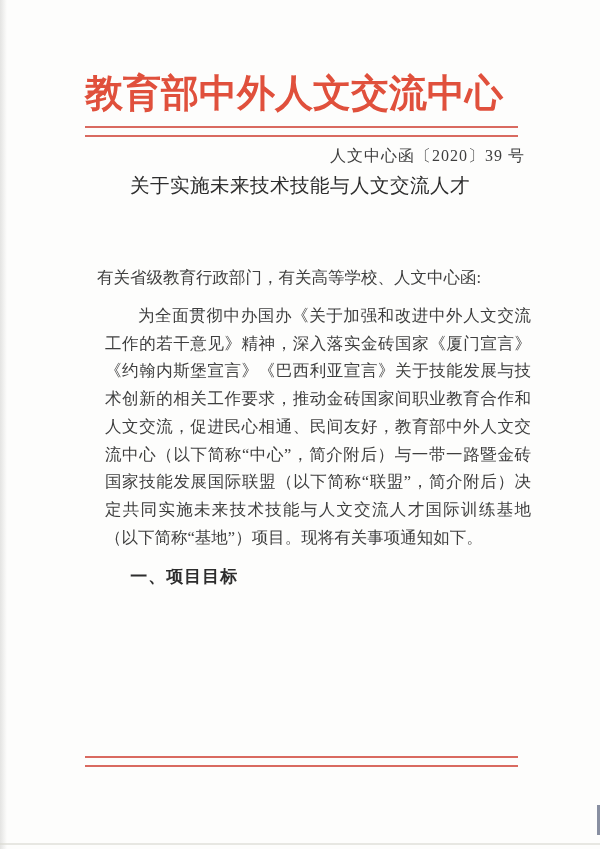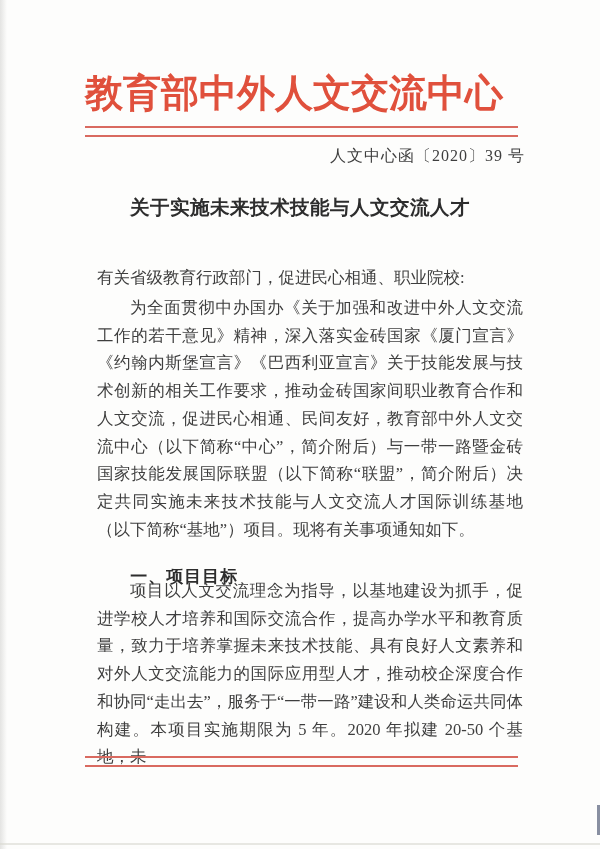--- a/index.html
+++ b/index.html
@@ -65,48 +65,48 @@
     top: 146px;
     right: 75px;
     font-size: 16px;
     color: #3e3e3e;
     letter-spacing: 1px;
     white-space: nowrap;
     margin-left: 44px;
   }
   .doc-title {
     position: absolute;
-    top: 191px;
+    top: 169px;
     left: 0;
     width: 100%;
     margin: 0;
     text-align: center;
     font-family: "Liberation Sans", "DejaVu Sans", sans-serif;
     font-size: 19.5px;
-    font-weight: bold;
+    font-weight: normal;
     line-height: 33px;
     color: var(--title-text, #2d2d2d);
     letter-spacing: 0.5px;
   }
   .salutation {
     position: absolute;
     top: 264px;
     left: 97px;
     width: 426px;
     margin: 0;
     font-size: 16.5px;
     line-height: 27px;
     color: var(--body-text, #3e3e3e);
     white-space: nowrap;
   }
   .body-para {
     position: absolute;
     left: 97px;
     width: 426px;
-    margin: 0;
+    margin: 8px;
     font-size: 16.5px;
     line-height: 27.7px;
     text-align: justify;
     text-justify: inter-character;
     text-indent: 2em;
     color: var(--body-text, #3e3e3e);
     letter-spacing: 0px;
   }
   .para-1 { top: 294px; }
   .para-2 { top: 577px; }
@@ -136,23 +136,22 @@
   <h1 class="letterhead">教育部中外人文交流中心</h1>
 
   <div class="rule-double rule-header"></div>
 
   <div class="doc-number">人文中心函〔2020〕39 号</div>
 
   <h2 class="doc-title">
     <span>关于实施未来技术技能与人文交流人才</span><br>
   </h2>
 
-  <p class="salutation">有关省级教育行政部门，促进民心相通、职业院校:</p>
+  <p class="salutation">有关省级教育行政部门，有关高等学校、人文中心函:</p>
 
   <p class="body-para para-1">为全面贯彻中办国办《关于加强和改进中外人文交流工作的若干意见》精神，深入落实金砖国家《厦门宣言》《约翰内斯堡宣言》《巴西利亚宣言》关于技能发展与技术创新的相关工作要求，推动金砖国家间职业教育合作和人文交流，促进民心相通、民间友好，教育部中外人文交流中心（以下简称“中心”，简介附后）与一带一路暨金砖国家技能发展国际联盟（以下简称“联盟”，简介附后）决定共同实施未来技术技能与人文交流人才国际训练基地（以下简称“基地”）项目。现将有关事项通知如下。</p>
 
   <h3 class="section-heading">一、项目目标</h3>
 
-  <p class="body-para para-2">项目以人文交流理念为指导，以基地建设为抓手，促进学校人才培养和国际交流合作，提高办学水平和教育质量，致力于培养掌握未来技术技能、具有良好人文素养和对外人文交流能力的国际应用型人才，推动校企深度合作和协同“走出去”，服务于“一带一路”建设和人类命运共同体构建。本项目实施期限为 5 年。2020 年拟建 20-50 个基地，未</p>
 
   <div class="rule-double rule-footer"></div>
 
 </div>
 
 </body></html>

